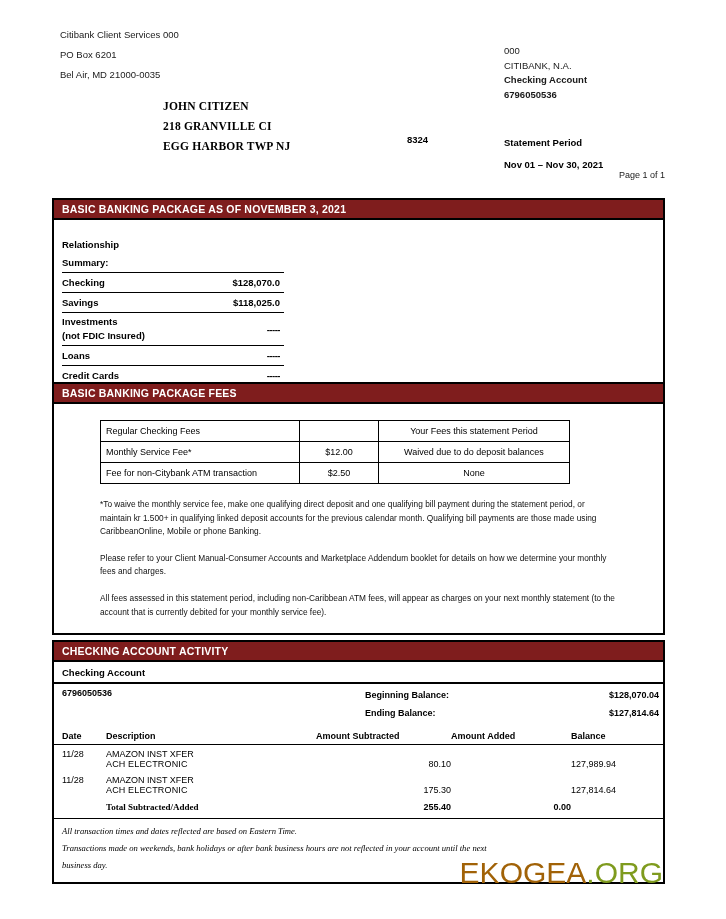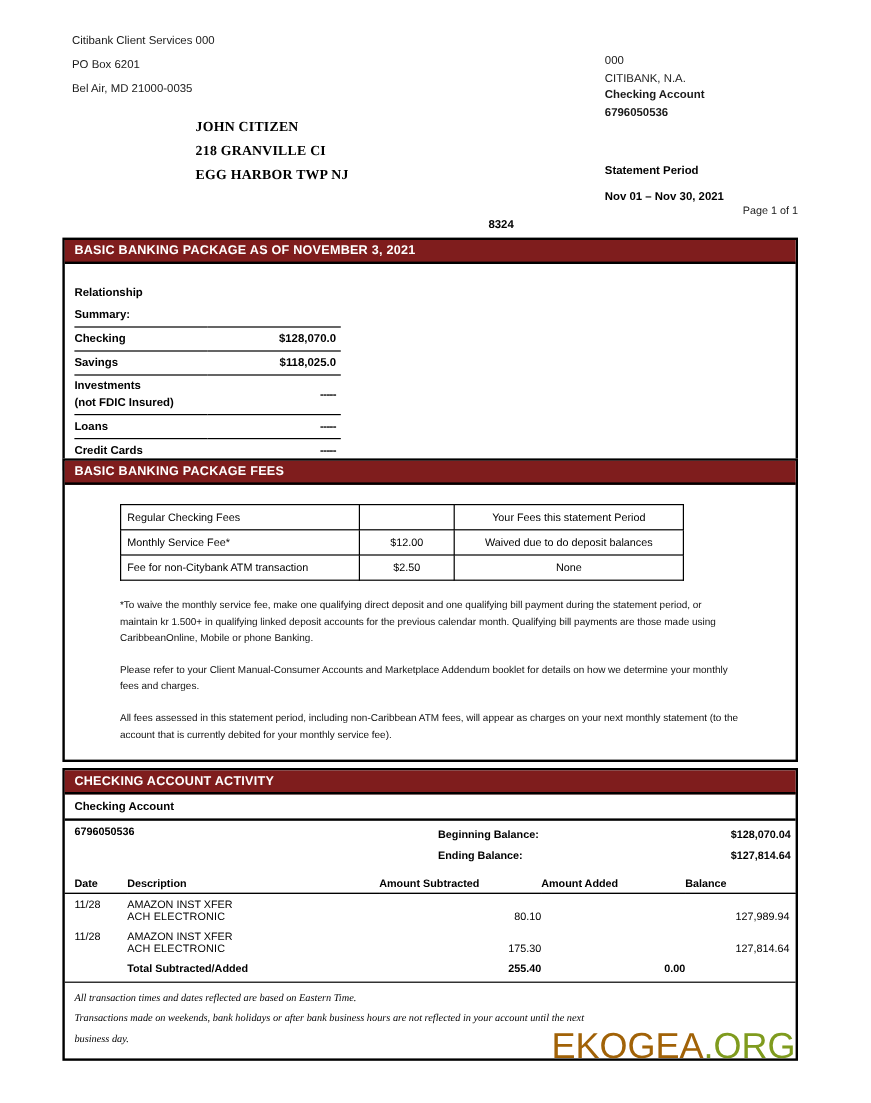--- a/index.html
+++ b/index.html
@@ -49,21 +49,20 @@
     font-size: 11.5px;
     line-height: 20px;
     letter-spacing: 0.2px;
   }
   .code-8324 {
     position: absolute;
     left: 407px;
     top: 134px;
     font-size: 9.5px;
     font-weight: bold;
-    margin-top: 48px;
   }
   .stmt-period {
     position: absolute;
     left: 504px;
     top: 132px;
     font-size: 9.5px;
     font-weight: bold;
     line-height: 22px;
   }
   .page-of {
@@ -200,35 +199,35 @@
   }
   .tx-table td {
     font-size: 9px;
     padding: 0;
     vertical-align: top;
   }
   .tx-date { width: 44px; padding-left: 8px !important; }
   .tx-desc { width: 210px; }
   .tx-sub  { width: 135px; text-align: right; }
   .tx-add  { width: 120px; text-align: right; }
-  .tx-bal  { text-align: right; padding-right: 5px !important; }
+  .tx-bal  { padding-right: 5px !important; }
 
   .row-main td { padding-top: 4px !important; }
   .sub-desc {
     font-size: 6.8px;
     letter-spacing: 0.15px;
     padding-left: 20px;
   }
   .row-sub td { padding-bottom: 2px !important; }
   .tot-row td {
     font-weight: bold;
     padding-top: 5px !important;
     padding-bottom: 6px !important;
   }
-  .tot-label { padding-left: 20px; }
+  .tot-label { padding-left: 20px; font-family: Liberation Serif, serif; }
 
   .footer-note {
     border-top: 1.8px solid #000;
     font-family: "Liberation Serif", serif;
     font-style: italic;
     font-size: 8.6px;
     line-height: 17px;
     padding: 4px 8px 8px 8px;
     position: relative;
   }

